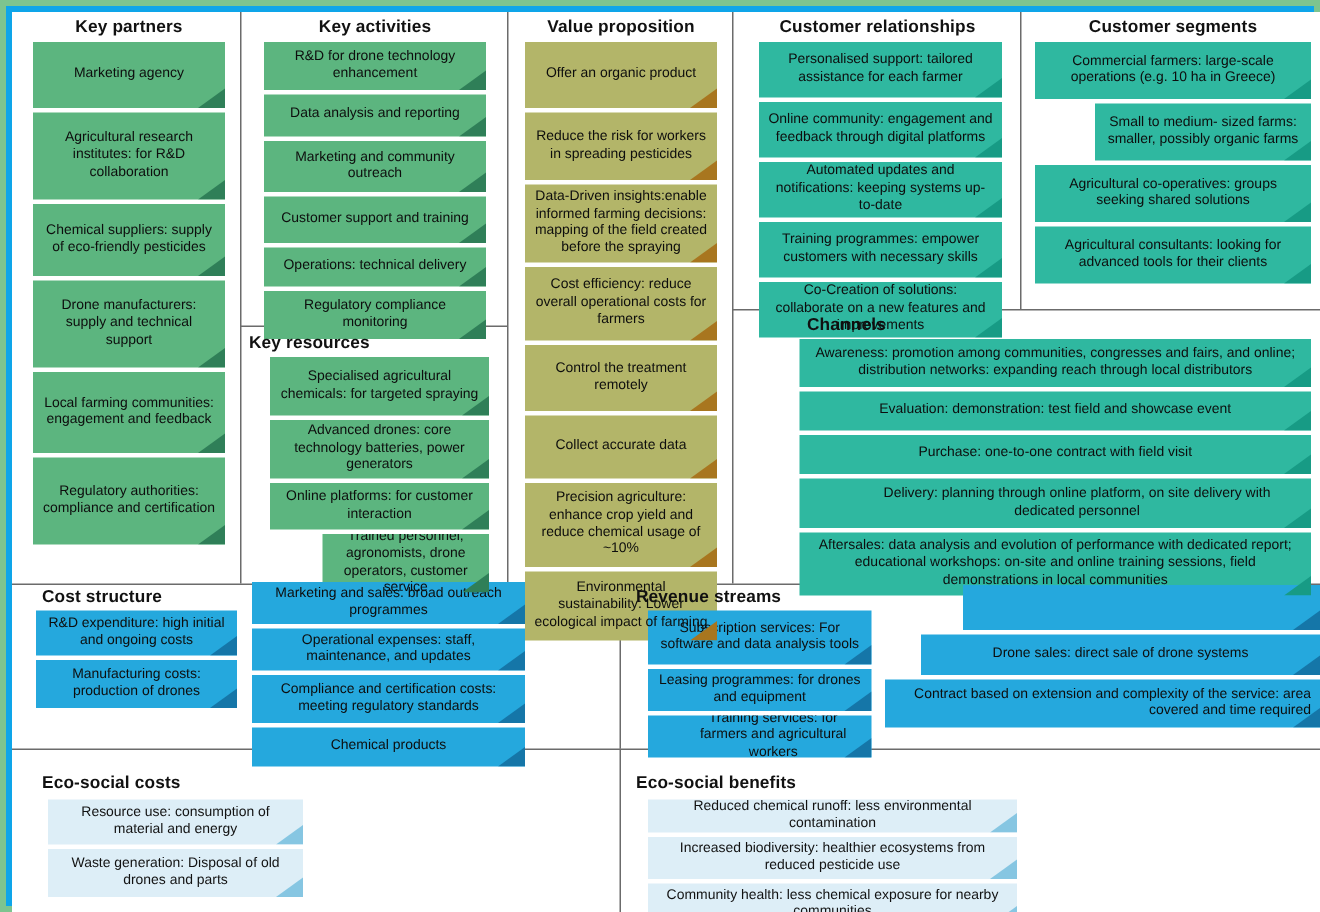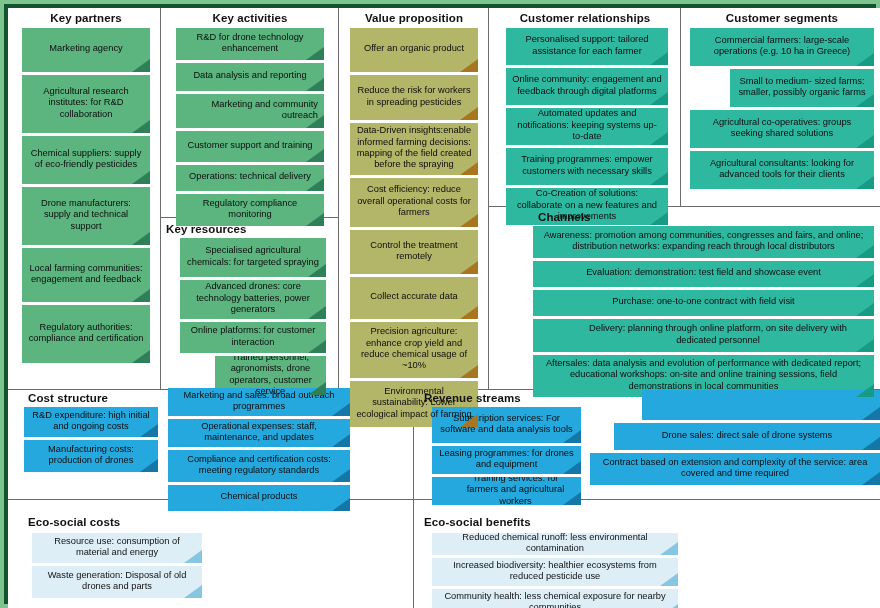--- a/index.html
+++ b/index.html
@@ -5,21 +5,21 @@
   * { box-sizing: border-box; margin:0; padding:0; }
   html,body{
     width:880px; height:608px;
     background:#ffffff;
     font-family:"Liberation Sans", sans-serif;
   }
   #canvas-frame{
     position:absolute; left:0; top:0;
     width:880px; height:608px;
     border:4px solid #7dc48f;
-    background:#14532d;
+    background:#0ea5e9;
   }
   
   #canvas-inner{
     position:absolute; left:4px; top:4px;
     width:872px; height:600px;
     background:#ffffff;
   }
 
   .cell{ position:absolute; }
 
@@ -129,21 +129,21 @@
       <div class="sec-title center">Key activities</div>
       <div style="padding:4px 10px 0 10px;">
         <div class="banner c-green" style="height:32px;">
             <span class="txt">R&amp;D for drone technology enhancement</span>
             <span class="fold"></span>
           </div>
         <div class="banner c-green" style="height:28px;">
             <span class="txt">Data analysis and reporting</span>
             <span class="fold"></span>
           </div>
-        <div class="banner c-green" style="height:34px;text-align:right;">
+        <div class="banner c-green" style="height:34px;">
             <span class="txt">Marketing and community outreach</span>
             <span class="fold"></span>
           </div>
         <div class="banner c-green" style="height:31px;">
             <span class="txt">Customer support and training</span>
             <span class="fold"></span>
           </div>
         <div class="banner c-green" style="height:26px;">
             <span class="txt">Operations: technical delivery</span>
             <span class="fold"></span>
@@ -341,21 +341,21 @@
     </div>
 
     <div class="cell" style="left:588px; top:382px; width:284px;">
       <div class="banner c-blue" style="height:30px; margin-left:46px;">
           <span class="fold"></span>
         </div>
       <div class="banner c-blue" style="height:27px; margin-left:18px;">
           <span class="txt">Drone sales: direct sale of drone systems</span>
           <span class="fold"></span>
         </div>
-      <div class="banner c-blue" style="height:32px; margin-left:-6px;">
+      <div class="banner c-blue" style="height:32px; margin-left:-6px;text-align:right;">
           <span class="txt">Contract based on extension and complexity of the service: area covered and time required</span>
           <span class="fold"></span>
         </div>
     </div>
 
     <div class="cell" style="left:12px; top:508px; width:200px;">
       <div class="sec-title left" style="padding-left:8px;">Eco-social costs</div>
       <div style="padding:5px 18px 0 12px;">
         <div class="banner c-lightblue" style="height:30px;">
             <span class="txt">Resource use: consumption of material and energy</span>

